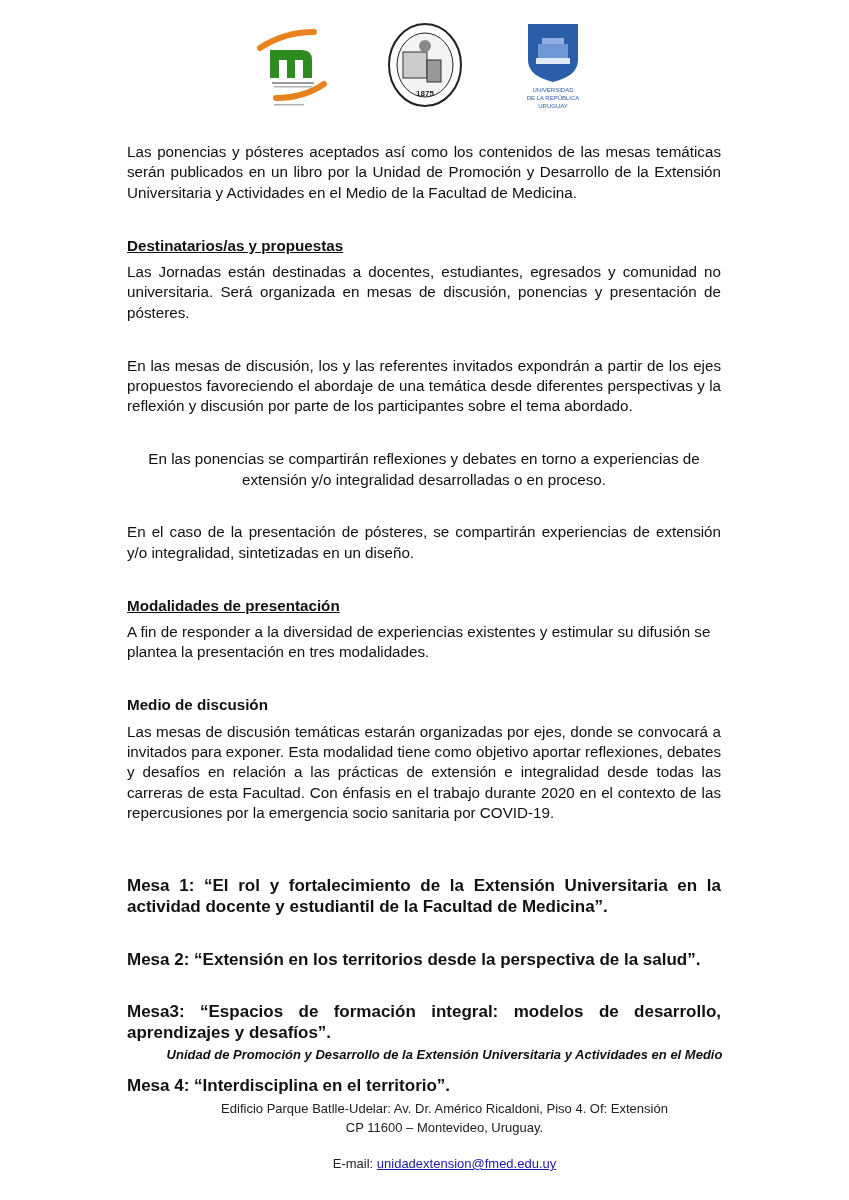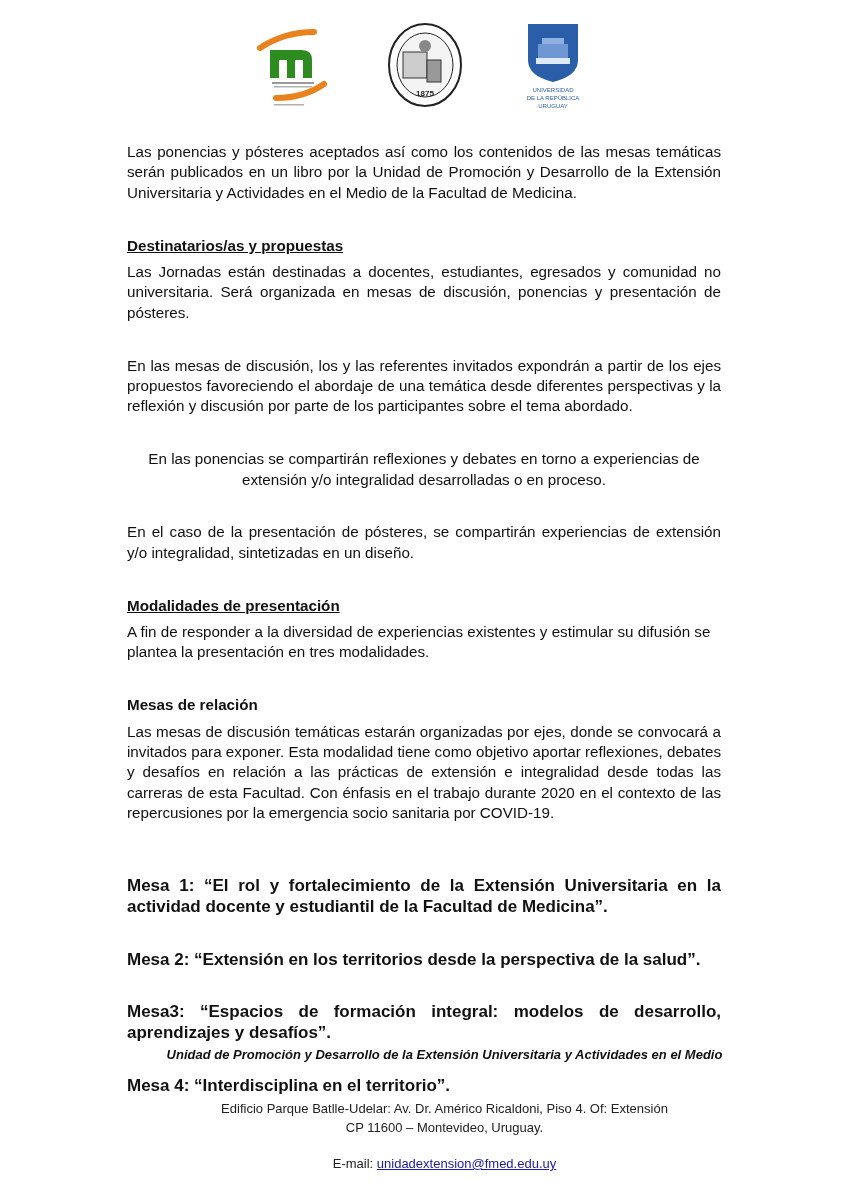--- a/index.html
+++ b/index.html
@@ -64,21 +64,21 @@
   <div class="gap"></div>
   <p>En las mesas de discusión, los y las referentes invitados expondrán a partir de los ejes propuestos favoreciendo el abordaje de una temática desde diferentes perspectivas y la reflexión y discusión por parte de los participantes sobre el tema abordado.</p>
   <div class="gap"></div>
   <p style="text-align:center">En las ponencias se compartirán reflexiones y debates en torno a experiencias de extensión y/o integralidad desarrolladas o en proceso.</p>
   <div class="gap"></div>
   <p>En el caso de la presentación de pósteres, se compartirán experiencias de extensión y/o integralidad, sintetizadas en un diseño.</p>
   <div class="gap"></div>
   <p class="heading-u">Modalidades de presentación</p>
   <p style="text-align:left">A fin de responder a la diversidad de experiencias existentes y estimular su difusión se plantea la presentación en tres modalidades.</p>
   <div class="gap"></div>
-  <p class="heading-b">Mesas de relación</p>
+  <p class="heading-b">Medio de discusión</p>
   <p>Las mesas de discusión temáticas estarán organizadas por ejes, donde se convocará a invitados para exponer. Esta modalidad tiene como objetivo aportar reflexiones, debates y desafíos en relación a las prácticas de extensión e integralidad desde todas las carreras de esta Facultad. Con énfasis en el trabajo durante 2020 en el contexto de las repercusiones por la emergencia socio sanitaria por COVID-19.</p>
   <div class="gap"></div>
   <div class="gap"></div>
   <p class="mesa">Mesa 1: “El rol y fortalecimiento de la Extensión Universitaria en la actividad docente y estudiantil de la Facultad de Medicina”.</p>
   <div class="gap"></div>
   <p class="mesa">Mesa 2: “Extensión en los territorios desde la perspectiva de la salud”.</p>
   <div class="gap"></div>
   <p class="mesa">Mesa3: “Espacios de formación integral: modelos de desarrollo, aprendizajes y desafíos”.</p>
   <div class="gap"></div>
   <p class="mesa">Mesa 4: “Interdisciplina en el territorio”.</p>

